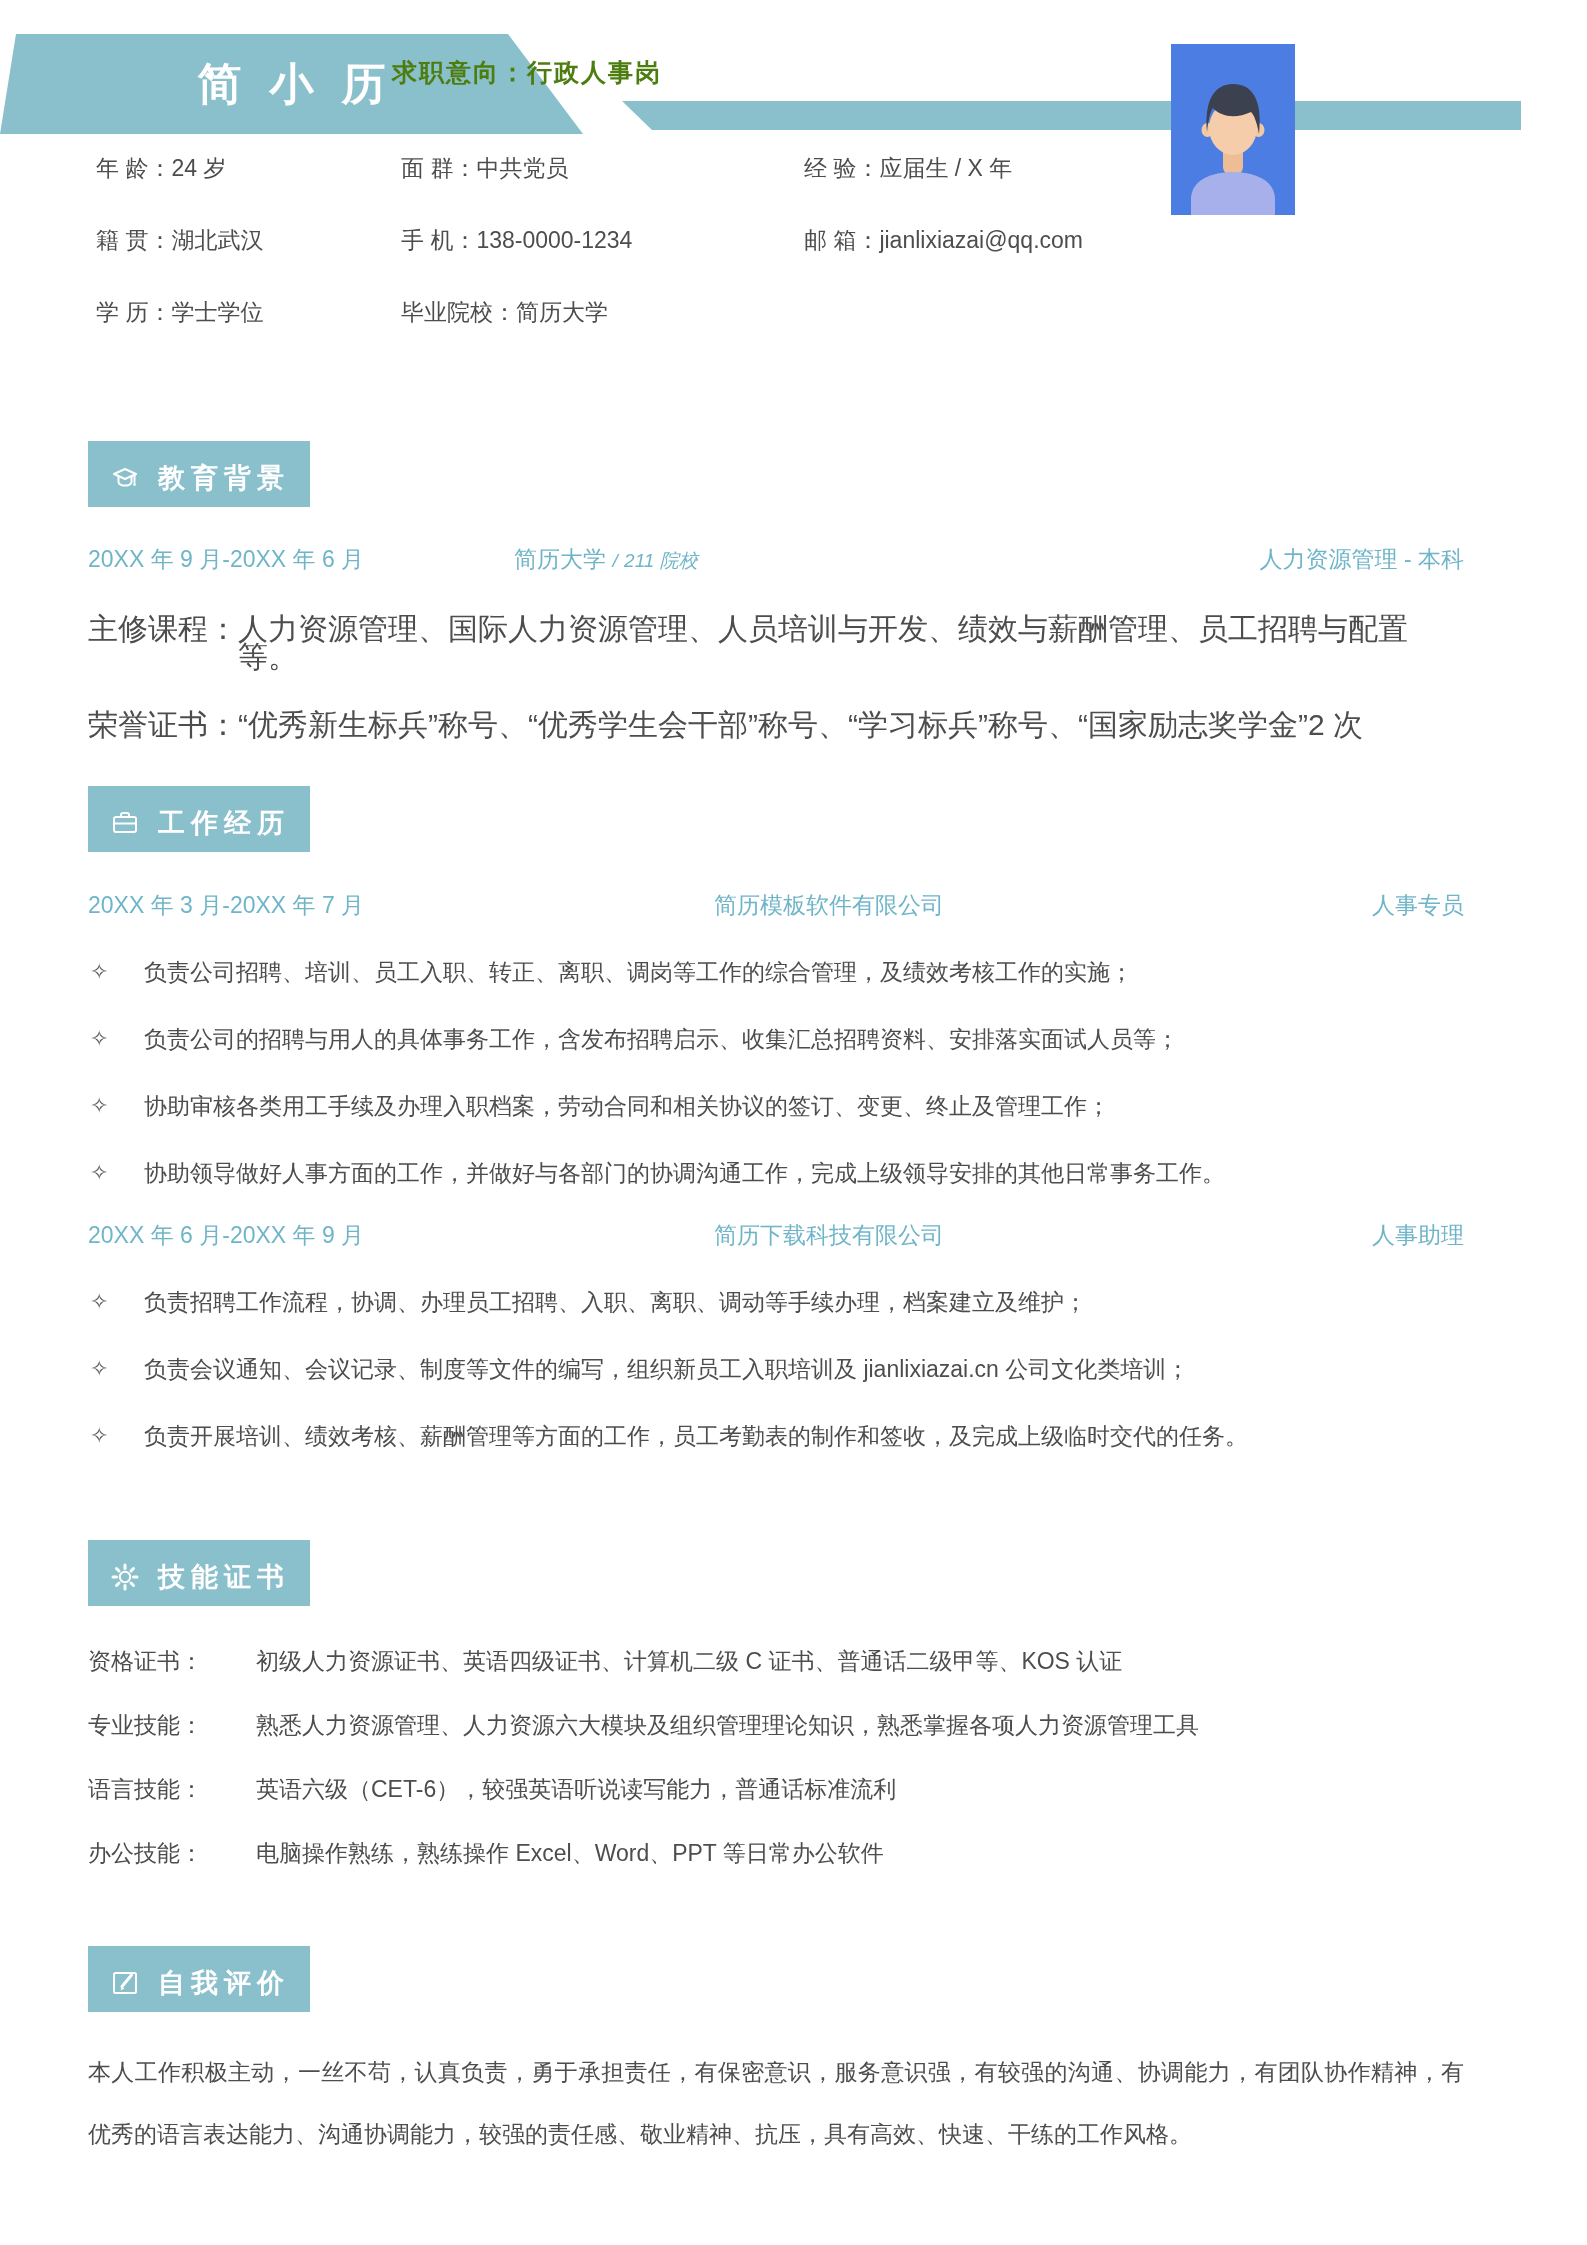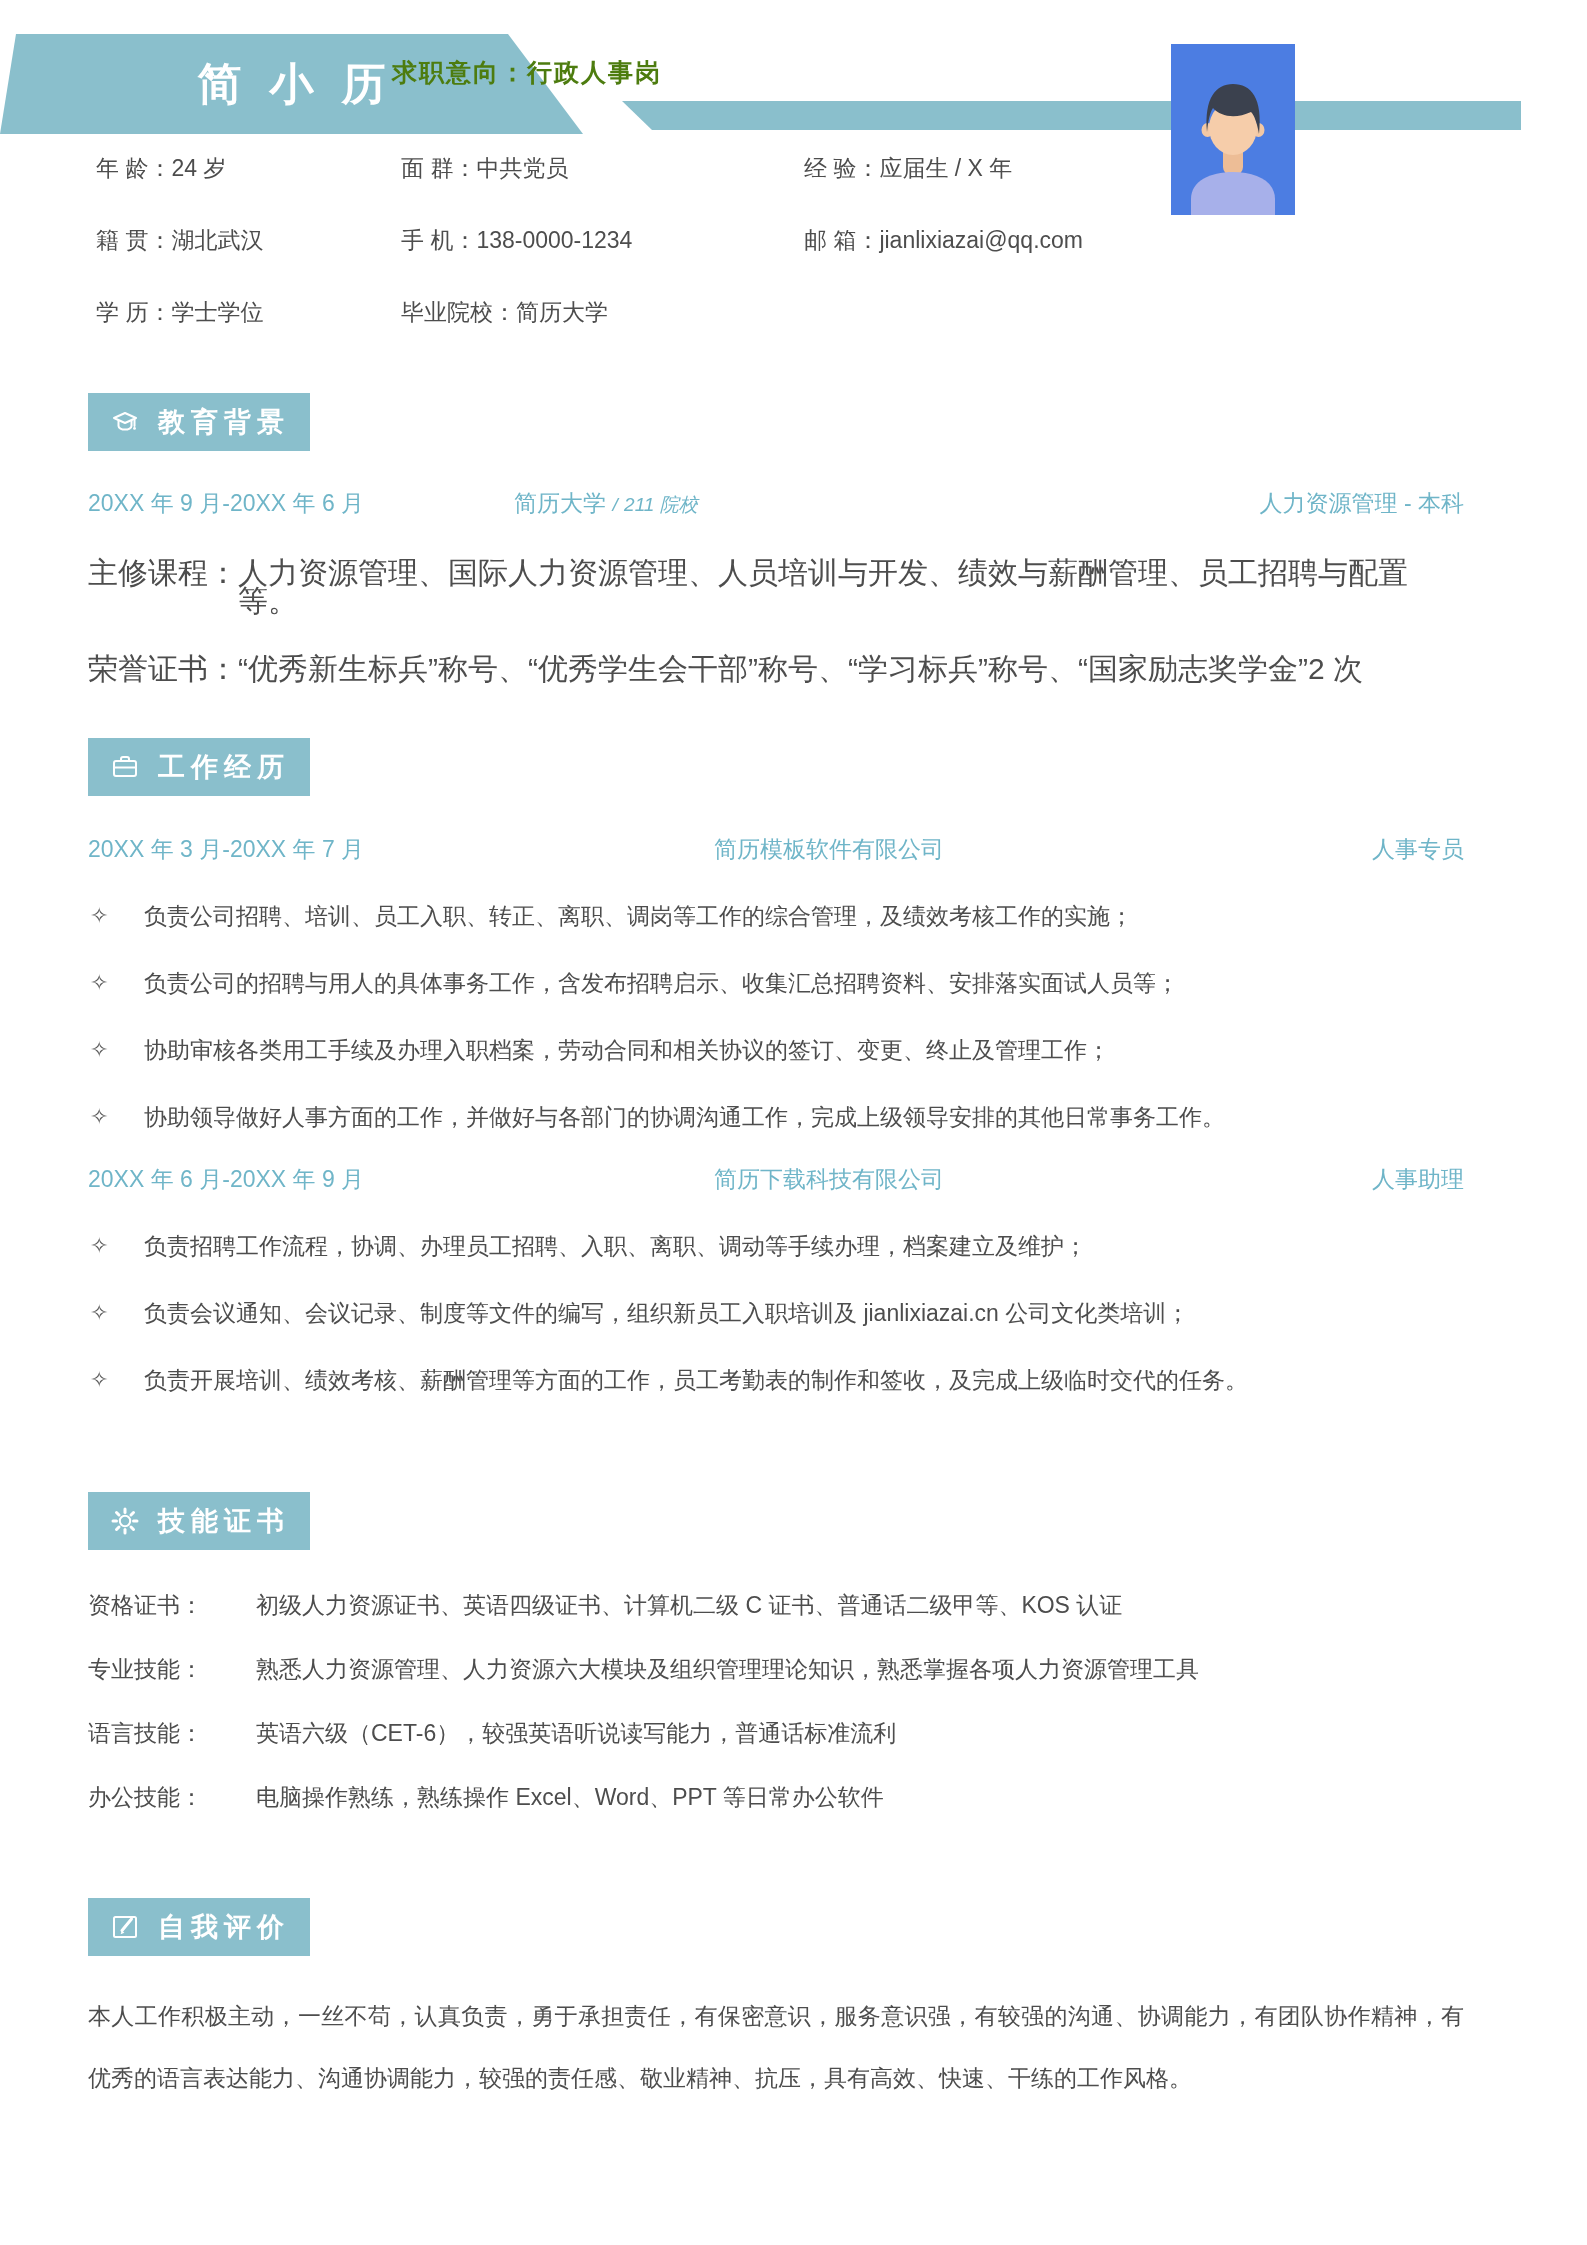--- a/index.html
+++ b/index.html
@@ -34,22 +34,22 @@
   .field .lab{color:#4d4d4d;}
   .field .val{color:#4d4d4d;}
   
   .section{position:absolute;left:88px;right:57px;}
   #sec-education{top:393px;}
   #sec-work{top:738px;}
   #sec-skills{top:1492px;}
   #sec-evaluation{top:1898px;}
   .badge{
     position:relative;display:inline-flex;align-items:center;gap:18px;
-    background:#8abfcc;height:58px;padding:0 26px 0 22px;
-    border-right:5px solid #fff;border-bottom:5px solid #fff;
+    background:#8abfcc;height:58px;padding:8px 26px 0 22px;
+    border-right:5px solid #fff;border-bottom:5px solid #fff;margin-top:48px;
   }
   .badge::after{
     content:"";position:absolute;inset:14px -16px -16px 14px;background:#8abfcc;z-index:-1;
   }
   .badge-title{color:#fff;font-size:27px;font-weight:bold;letter-spacing:6px;margin-right:-6px;white-space:nowrap;}
   .badge svg{display:block;}
   .accent{color:#6fb5c8;}
   
   .edu-row{margin-top:32px;display:grid;grid-template-columns:426px auto 1fr;align-items:baseline;font-size:23px;}
   .edu-school-group{white-space:nowrap;}

